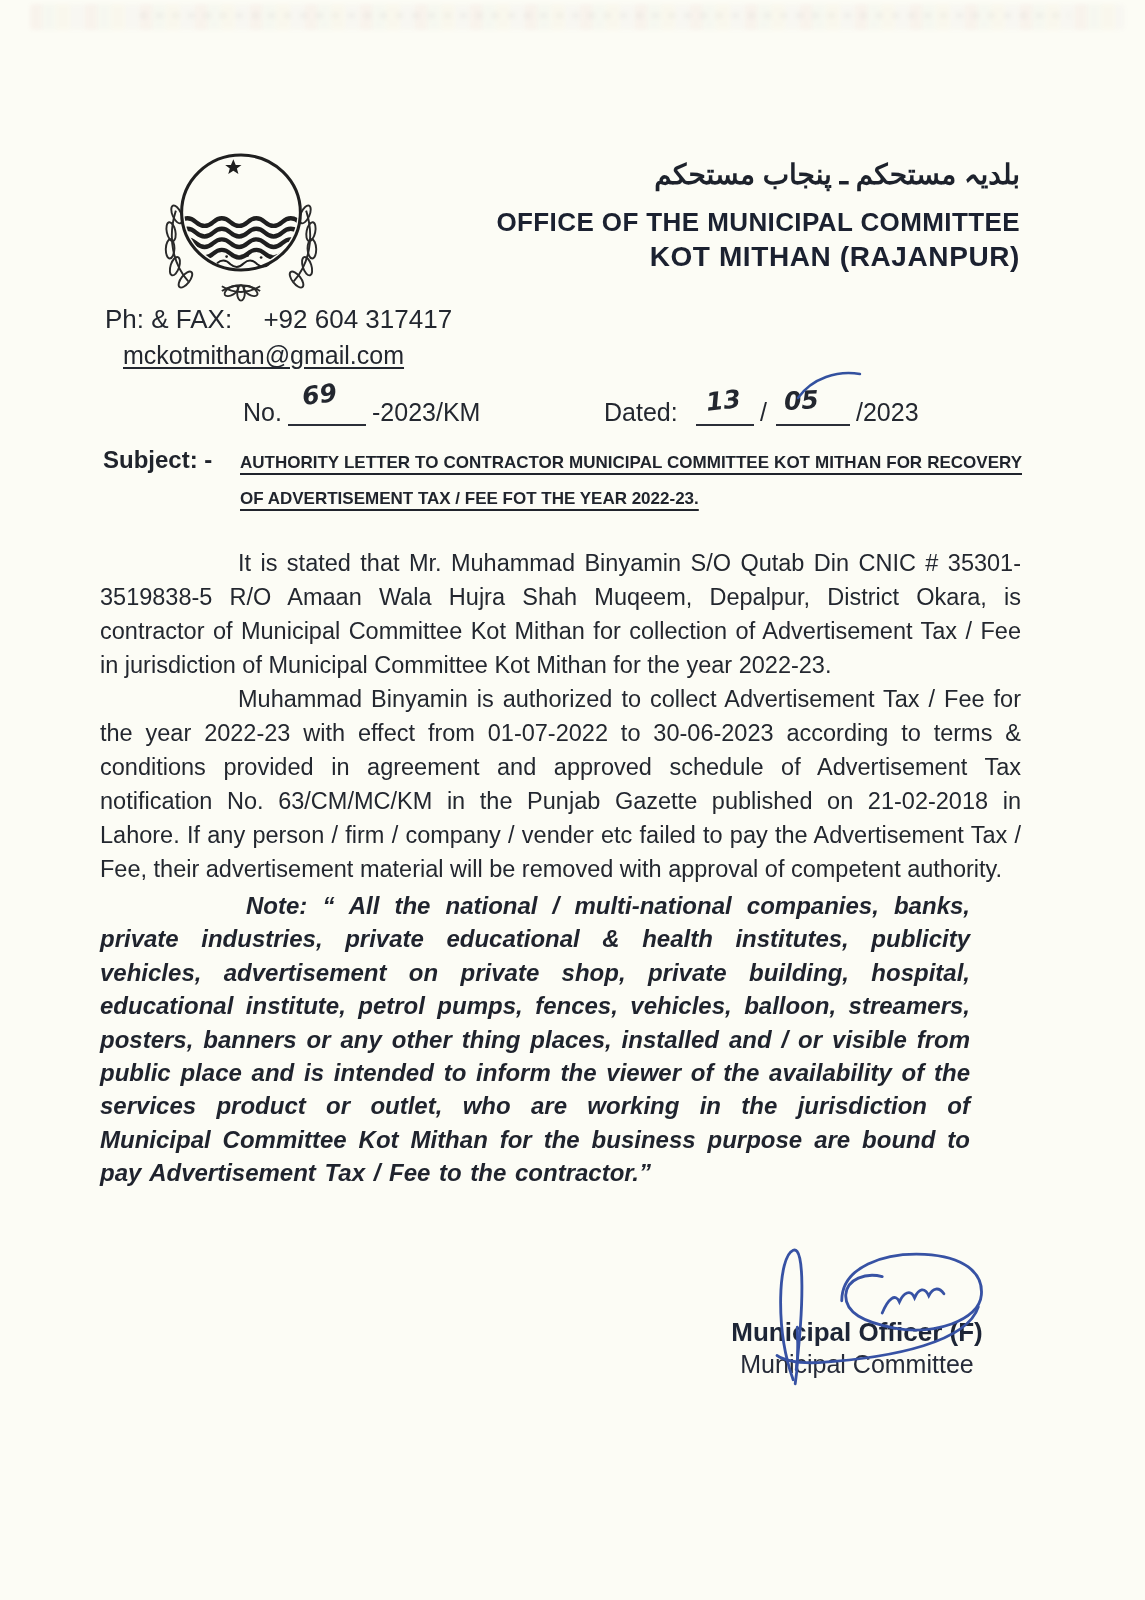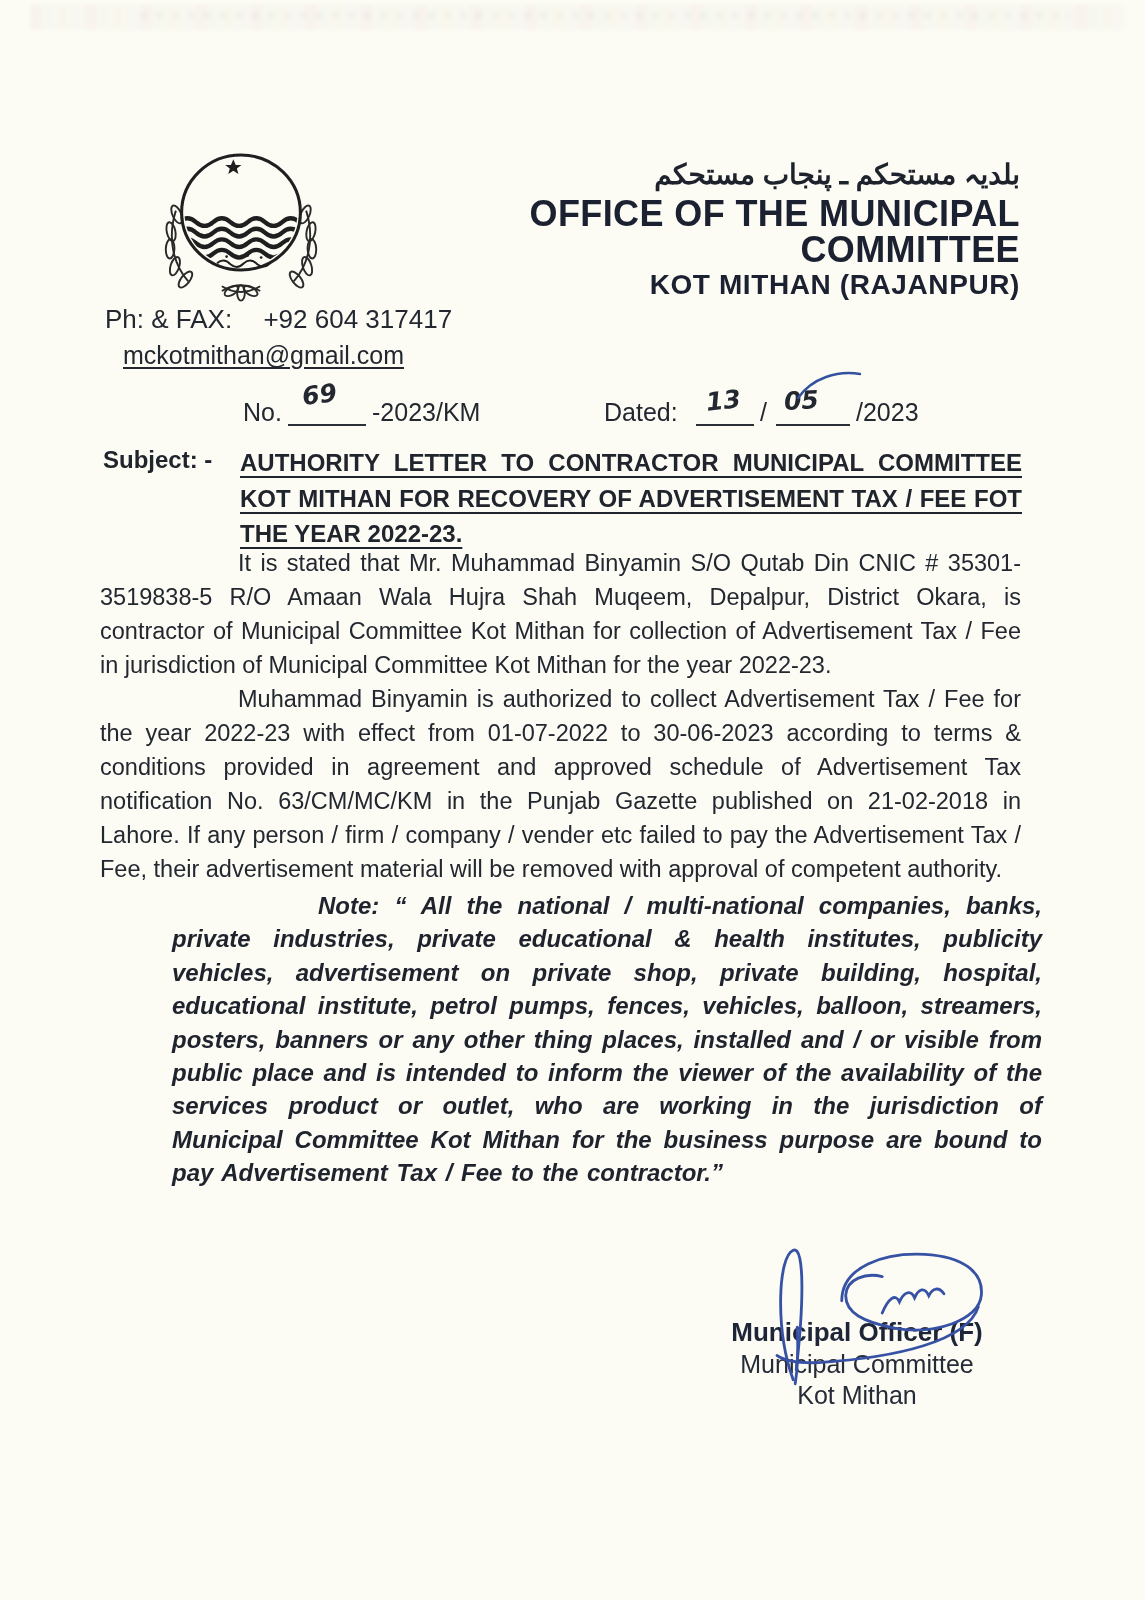--- a/index.html
+++ b/index.html
@@ -26,21 +26,21 @@
   .artifact-strip:after{
     content:""; position:absolute; left:10%; right:5%; top:9px; height:5px;
     background:repeating-linear-gradient(90deg, rgba(100,100,110,0.12) 0 7px, transparent 7px 16px);
     filter:blur(1px);
   }
 
   
   .crest { position:absolute; left:150px; top:146px; }
   .header-text { position:absolute; left:330px; top:156px; width:690px; text-align:right; }
   .urdu-motto { font-size:28px; font-weight:bold; color:#1d222c; direction:rtl; line-height:38px; }
-  .office-line1 { margin-top:2px; font-size:36px; font-weight:bold; color:#1b2130; letter-spacing:.4px; line-height:36px; }
+  .office-line1 { margin-top:10px; font-size:26px; font-weight:bold; color:#1b2130; letter-spacing:.4px; line-height:36px; }
   .office-line2 { margin-top:0; font-size:28px; font-weight:bold; color:#1b2130; letter-spacing:.6px; line-height:34px; }
 
   
   .contact-line1 { position:absolute; left:105px; top:304px; font-size:26px; color:#23272f; }
   .contact-line1 .ph-num { margin-left:24px; }
   .contact-email { position:absolute; left:123px; top:341px; font-size:25px; color:#23272f;
                    text-decoration:underline; text-underline-offset:3px; }
 
   
   .ref-row span { position:absolute; font-size:25px; color:#23272f; }
@@ -57,31 +57,31 @@
         color:#33519f; }
   .hw-no   { left:14px; top:-14px; font-size:37px; transform:rotate(-7deg); }
   .hw-day  { left:10px; top:-8px;  font-size:31px; transform:rotate(-6deg); }
   .hw-month{ left:8px;  top:-8px;  font-size:31px; transform:rotate(-3deg); }
   .swoosh { position:absolute; left:18px; top:-26px; pointer-events:none; }
 
   
   .subject-label { position:absolute; left:103px; top:446px; font-size:24px; font-weight:bold; color:#20242c; }
   .subject-text {
     position:absolute; left:240px; top:445px; width:782px;
-    font-size:24px; font-weight:bold; color:#20242c;
+    font-size:17px; font-weight:bold; color:#20242c;
     line-height:35.5px; text-align:justify;
     text-decoration:underline; text-decoration-thickness:2px; text-underline-offset:5px;
   }
 
   
   .body-block { position:absolute; left:100px; top:546px; width:921px; font-size:23.5px;
                 line-height:34px; color:#23272f; }
   .body-block p.para { text-indent:138px; text-align:justify; }
   .note-para {
-    margin-left:72px; margin-top:3px; width:870px;
+    margin-top:3px; width:870px;
     font-size:24px; font-weight:bold; font-style:italic;
     line-height:33.4px; text-align:justify; text-indent:146px; color:#1f232d;
     word-spacing:2px;
   }
 
   
   .sig-svg { position:absolute; left:718px; top:1228px; z-index:3; pointer-events:none; }
   .sig-block { position:absolute; left:712px; top:1316px; width:290px; text-align:center; z-index:2; }
   .sig-title { font-size:26px; font-weight:bold; color:#1d2536; line-height:32px; }
   .sig-org   { font-size:25px; color:#262b38; line-height:31px; margin-top:1px; }
@@ -192,16 +192,15 @@
       <path d="M70 150 C 52 100, 55 28, 70 22 C 82 17, 80 80, 73 140"></path>
       <path d="M74 98 C 75 118, 75 136, 72 154"></path>
       <path d="M118 72 C 118 38, 160 24, 200 26 C 238 28, 258 44, 256 66 C 254 92, 208 106, 170 99 C 140 93, 121 84, 122 66 C 123 50, 142 44, 158 48"></path>
       <path d="M158 84 C 164 70, 171 64, 175 73 C 179 64, 186 60, 190 69 C 194 60, 200 58, 204 67 C 208 59, 214 58, 219 65"></path>
       <path d="M253 78 C 242 112, 172 128, 95 133 C 72 134, 60 130, 54 126"></path>
     </g>
   </svg>
   <div class="sig-block">
     <div class="sig-title">Municipal Officer (F)</div>
     <div class="sig-org">Municipal Committee</div>
-    <div class="sig-place">Kot Mithan</div>
   </div>
 
 </div>
 
 </body></html>

